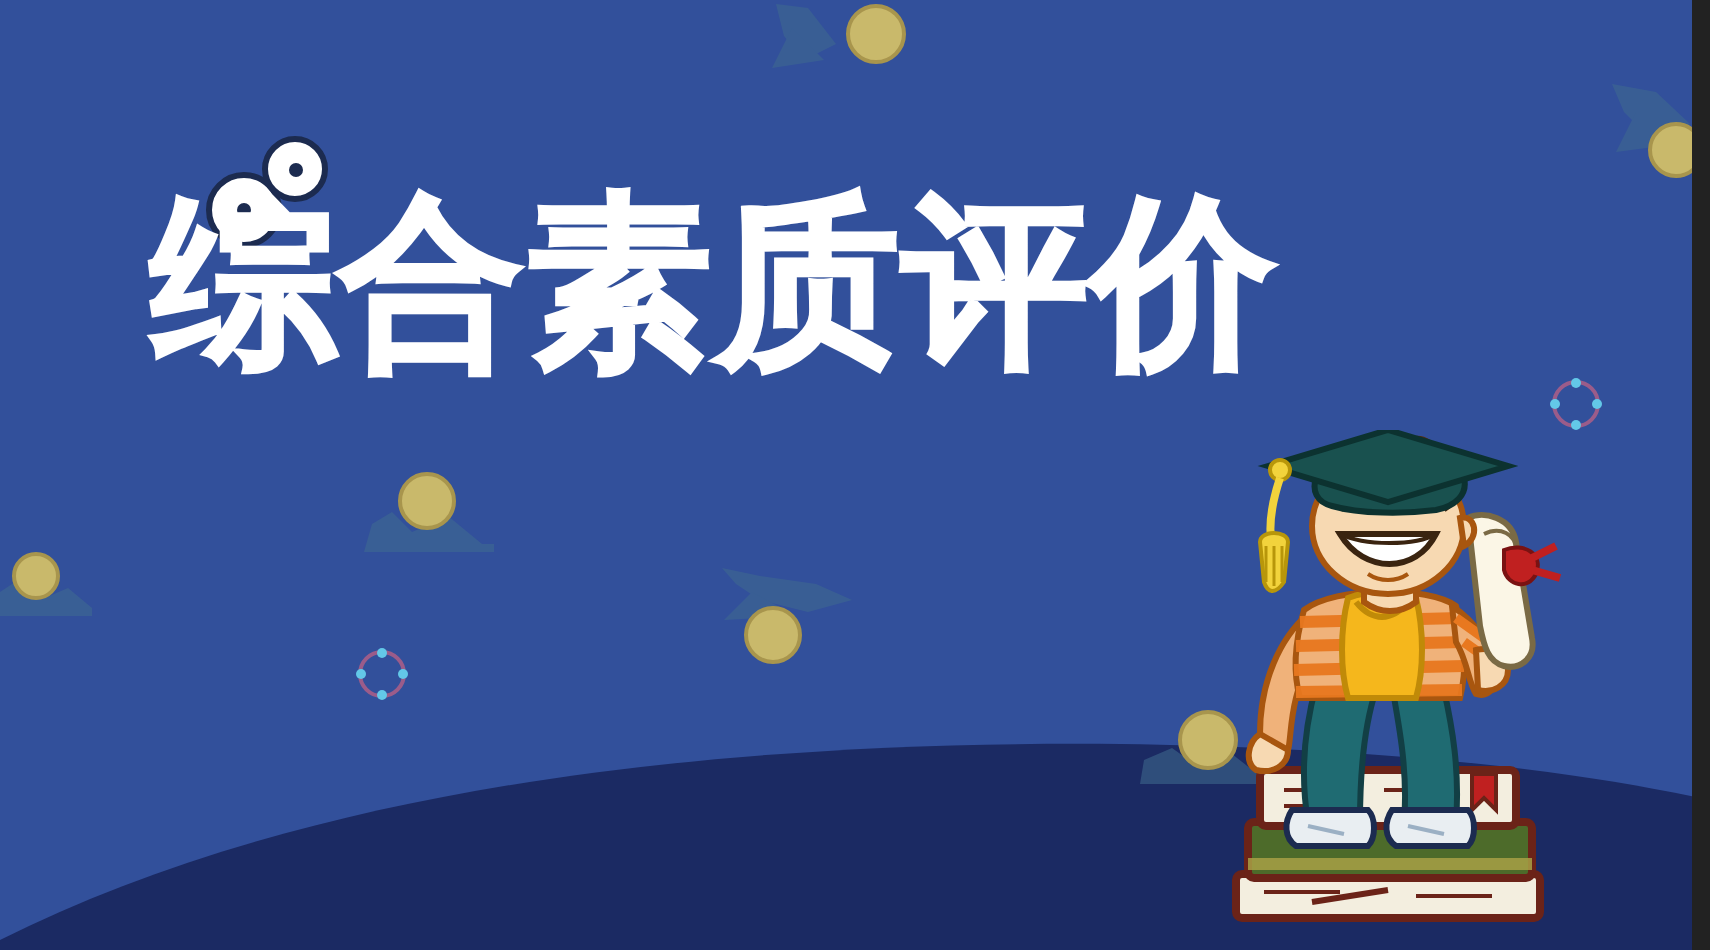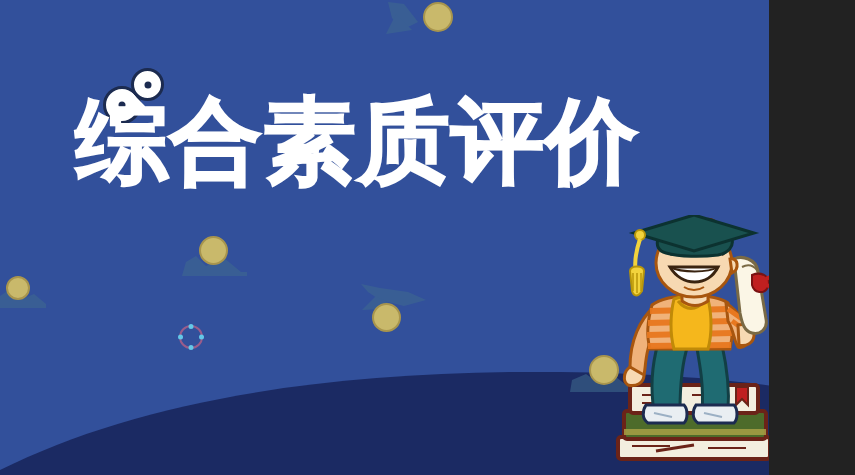--- a/index.html
+++ b/index.html
@@ -2,21 +2,21 @@
 <html><head>
 <meta charset="utf-8">
 <style>
   html, body {
     margin: 0;
     padding: 0;
     background: #222;
   }
   #stage {
     position: relative;
-    width: 769px;
+    width: 846px;
     height: 475px;
     overflow: hidden;
     font-family: "Liberation Sans", sans-serif;
     background: #32509B;
   }
   .layer {
     position: absolute;
     top: 0; left: 0;
     width: 855px;
     height: 475px;

